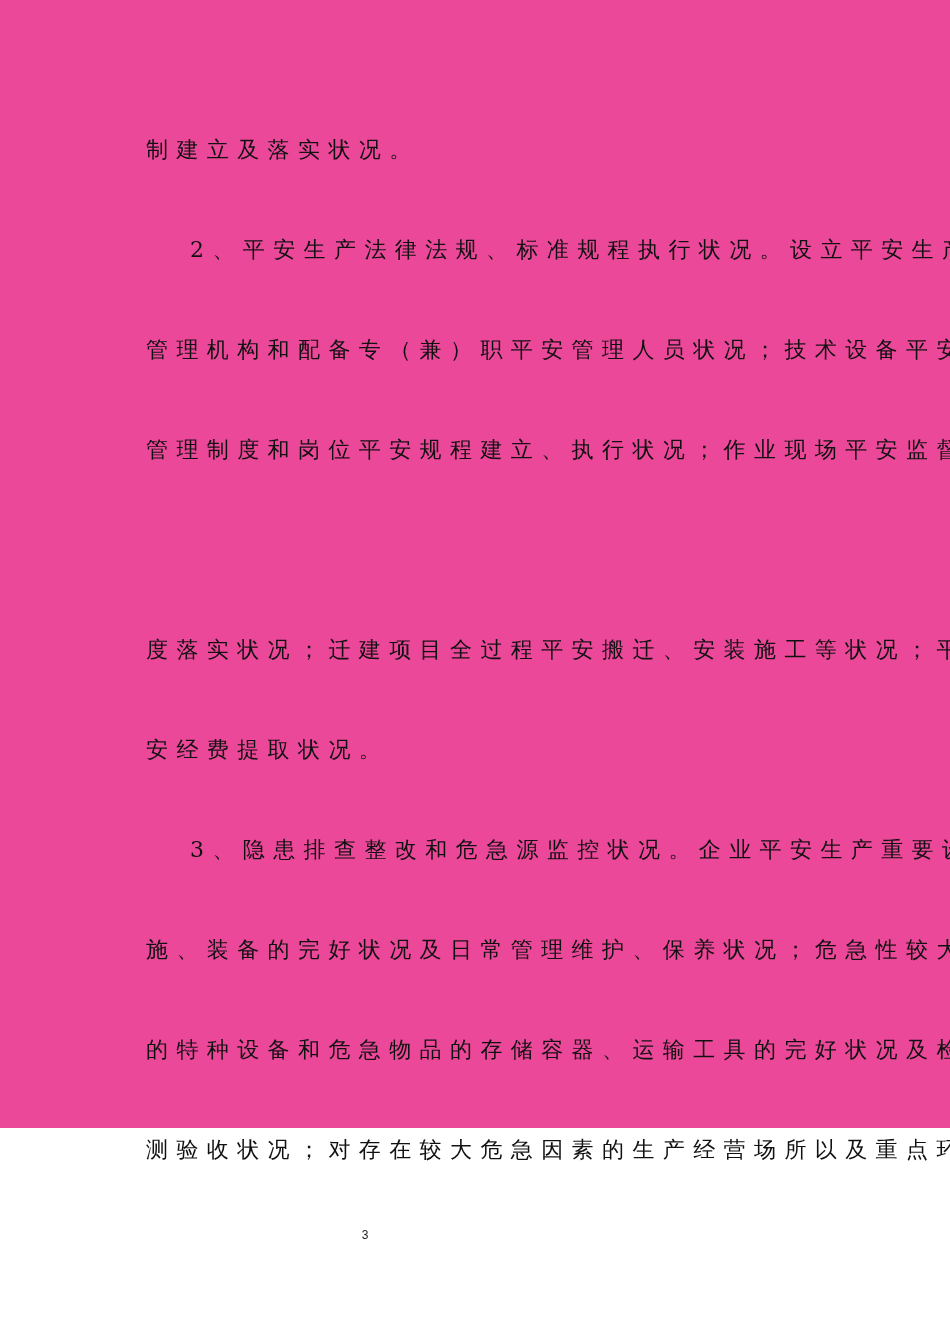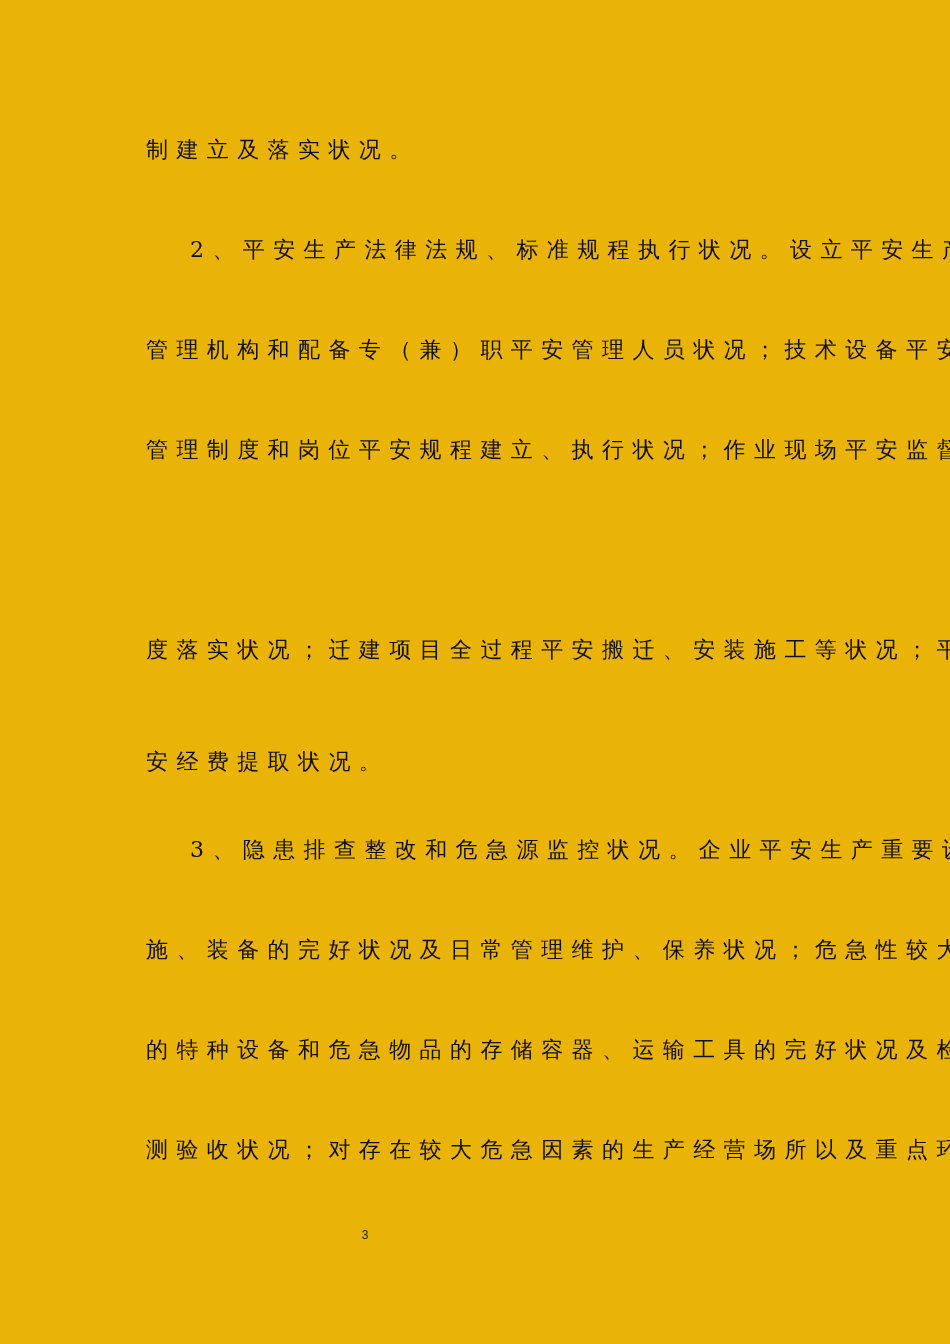--- a/index.html
+++ b/index.html
@@ -13,22 +13,22 @@
       position: relative;
       overflow: hidden;
       font-family: "DejaVu Serif", "Liberation Serif", serif;
       color: #111111;
     }
     .page {
       position: absolute;
       left: 0;
       top: 0;
       width: 950px;
-      height: 1344px;
-      background: #eab308;
+      height: 1128px;
+      background: #ec4899;
     }
     .line {
       position: absolute;
       left: 146px;
       width: 670px;
       height: 40px;
       line-height: 40px;
       font-size: 22px;
       letter-spacing: 8.4px;
       white-space: nowrap;
@@ -49,20 +49,20 @@
   </style>
 </head>
 <body>
 
 <div class="page">
   <div class="line" style="top:130px;">制建立及落实状况。</div>
   <div class="line indent" style="top:230px;">2、平安生产法律法规、标准规程执行状况。设立平安生产</div>
   <div class="line" style="top:330px;">管理机构和配备专（兼）职平安管理人员状况；技术设备平安</div>
   <div class="line" style="top:430px;">管理制度和岗位平安规程建立、执行状况；作业现场平安监督</div>
   <div class="line" style="top:630px;">度落实状况；迁建项目全过程平安搬迁、安装施工等状况；平</div>
-  <div class="line" style="top:730px;margin-top:12px;">安经费提取状况。</div>
+  <div class="line" style="top:730px;">安经费提取状况。</div>
   <div class="line indent" style="top:830px;">3、隐患排查整改和危急源监控状况。企业平安生产重要设</div>
   <div class="line" style="top:930px;">施、装备的完好状况及日常管理维护、保养状况；危急性较大</div>
   <div class="line" style="top:1030px;">的特种设备和危急物品的存储容器、运输工具的完好状况及检</div>
   <div class="line" style="top:1130px;">测验收状况；对存在较大危急因素的生产经营场所以及重点环</div>
 
   <div class="page-number">3</div>
 </div>
 
 </body></html>

